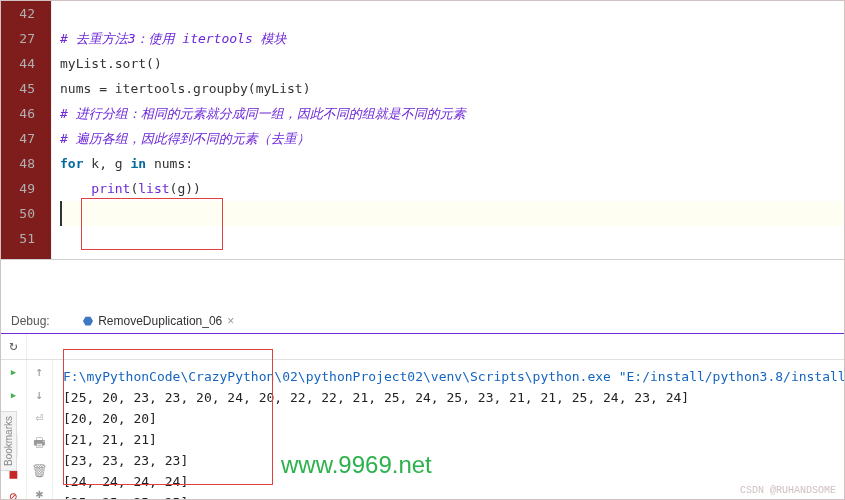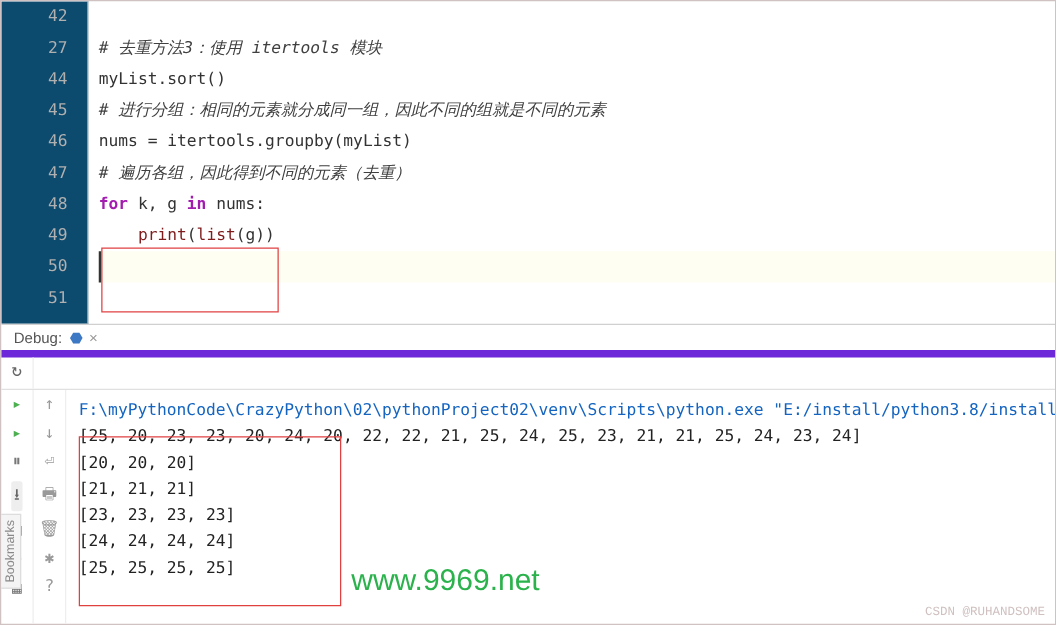--- a/index.html
+++ b/index.html
@@ -1,29 +1,29 @@
 <!DOCTYPE html>
 <html><head>
 <meta charset="utf-8">
 <style>
 * { margin: 0; padding: 0; box-sizing: border-box; }
 body { font-family: "Consolas", "Monaco", monospace; font-size: 13px; background: #fff; color: #333; width: 845px; height: 500px; overflow: hidden; border: 1px solid #d0c2c2; position: relative; }
 .editor { display: flex; height: 258px; overflow: hidden; }
-.gutter { width: 70px; background: #0c4a6e; border-right: 1px solid #f0f0f0; text-align: right; color: #b0b0b0; padding-right: 16px; user-select: none; }
+.gutter { width: 51px; background: #7f1d1d; border-right: 1px solid #f0f0f0; text-align: right; color: #b0b0b0; padding-right: 16px; user-select: none; }
 .gutter div, .code-line { height: 25px; line-height: 25px; }
 .code { flex: 1; padding-left: 8px; position: relative; font-family: "Consolas","Monaco",monospace; }
 .code-line { white-space: pre; }
-.kw { color: #a21caf; font-weight: bold; }
-.cm { color: #404040; font-style: italic; }
-.fn { color: #7f1d1d; }
+.kw { color: #0369a1; font-weight: bold; }
+.cm { color: #6d28d9; font-style: italic; }
+.fn { color: #6d28d9; }
 .cursor-line { background: #fffef2; position: relative; }
 .cursor-line::before { content:""; position:absolute; left:0; top:0; height:100%; border-left: 2px solid #333; }
 .redbox1 { position:absolute; border:1.5px solid #e04040; left: 80px; top: 197px; width: 142px; height: 52px; pointer-events:none; }
 .divider { height:1px; background:#d0d0d0; }
-.debug-header { display:flex; align-items:center; height:26px; padding: 0 10px; font-family: -apple-system, "Segoe UI", Arial, sans-serif; font-size:12px; gap:0; border-bottom:6px solid #6d28d9; }
+.debug-header { display:flex; align-items:center; height:26px; padding: 0 10px; font-family: -apple-system, "Segoe UI", Arial, sans-serif; font-size:12px; gap:27px; border-bottom:1px solid #6d28d9;margin-top:48px; }
 .debug-label { color:#555; }
 .tab { display:flex; align-items:center; gap:5px; padding:2px 6px; }
 .pyicon { color:#3d78c4; }
 .tab-close { color:#999; }
 .toolbar-row { display:flex; height:26px; align-items:stretch; border-bottom:1px solid #e0e0e0; }
 .left-tool-col { width:26px; border-right:1px solid #eee; display:flex; flex-direction:column; align-items:center; padding-top:2px; gap:6px; }
 .left-tool-col .tbtn { width:18px; height:18px; color:#666; display:flex; align-items:center; justify-content:center; font-size:14px; }
 .sub-tabs { display:flex; align-items:center; padding-left:6px; gap:14px; font-family: -apple-system,Arial,sans-serif; font-size:12px; color:#555; }
 .sub-tabs .sep { color:#ccc; }
 .icons-row span { color:#888; margin-left:6px; font-size:14px; }
@@ -55,37 +55,38 @@
       <div>47</div>
       <div>48</div>
       <div>49</div>
       <div>50</div>
       <div>51</div>
     </div>
   <div class="code" id="codearea">
       <div class="code-line"> </div>
       <div class="code-line"><span class="cm"># 去重方法3：使用 itertools 模块</span></div>
       <div class="code-line">myList.sort()</div>
+      <div class="code-line">nums = itertools.groupby(myList)</div>
       <div class="code-line"><span class="cm"># 进行分组：相同的元素就分成同一组，因此不同的组就是不同的元素</span></div>
-      <div class="code-line">nums = itertools.groupby(myList)</div>
       <div class="code-line"><span class="cm"># 遍历各组，因此得到不同的元素（去重）</span></div>
       <div class="code-line"><span class="kw">for</span> k, g <span class="kw">in</span> nums:</div>
       <div class="code-line">    <span class="fn">print</span>(<span class="fn">list</span>(g))</div>
       <div class="code-line cursor-line"> </div>
     </div>
 </div>
 
 <div class="redbox1"></div>
 
 <div class="divider"></div>
 
 <div class="debug-header">
   <span class="debug-label">Debug:</span>
   <div class="tab">
     <span class="pyicon">⬣</span>
+    <span>RemoveDuplication_06</span>
     <span class="tab-close">×</span>
   </div>
 </div>
 
 <div class="toolbar-row">
   <div class="left-tool-col">
     <span class="tbtn">↻</span>
   </div>
 </div>
 

